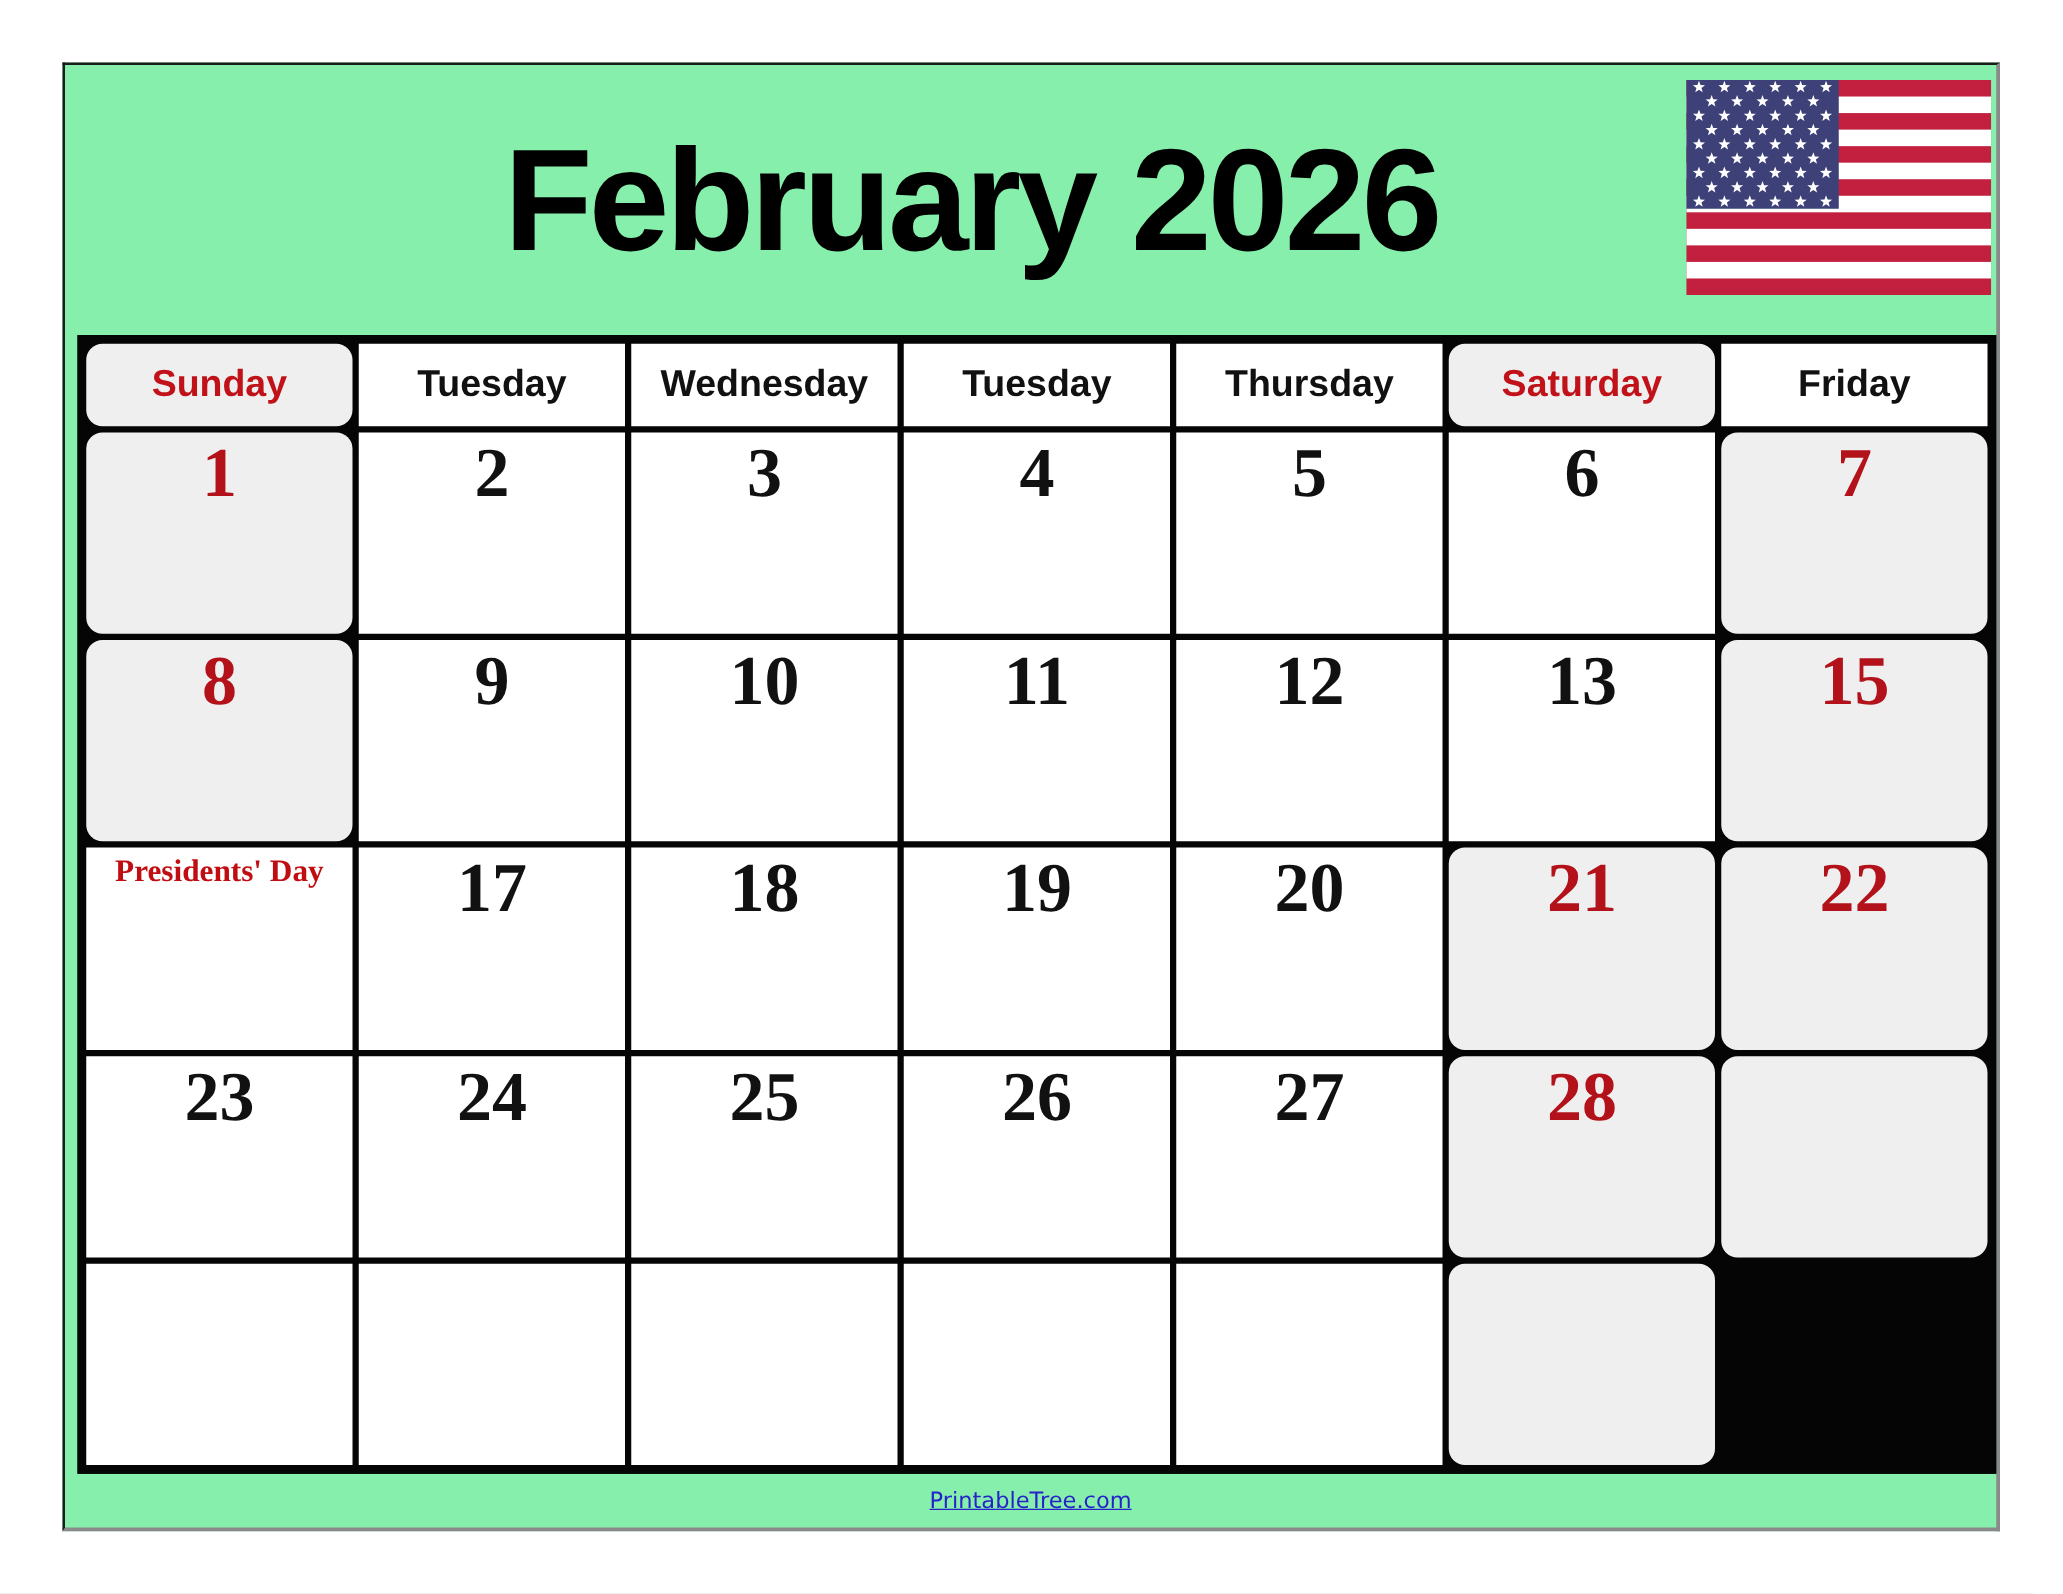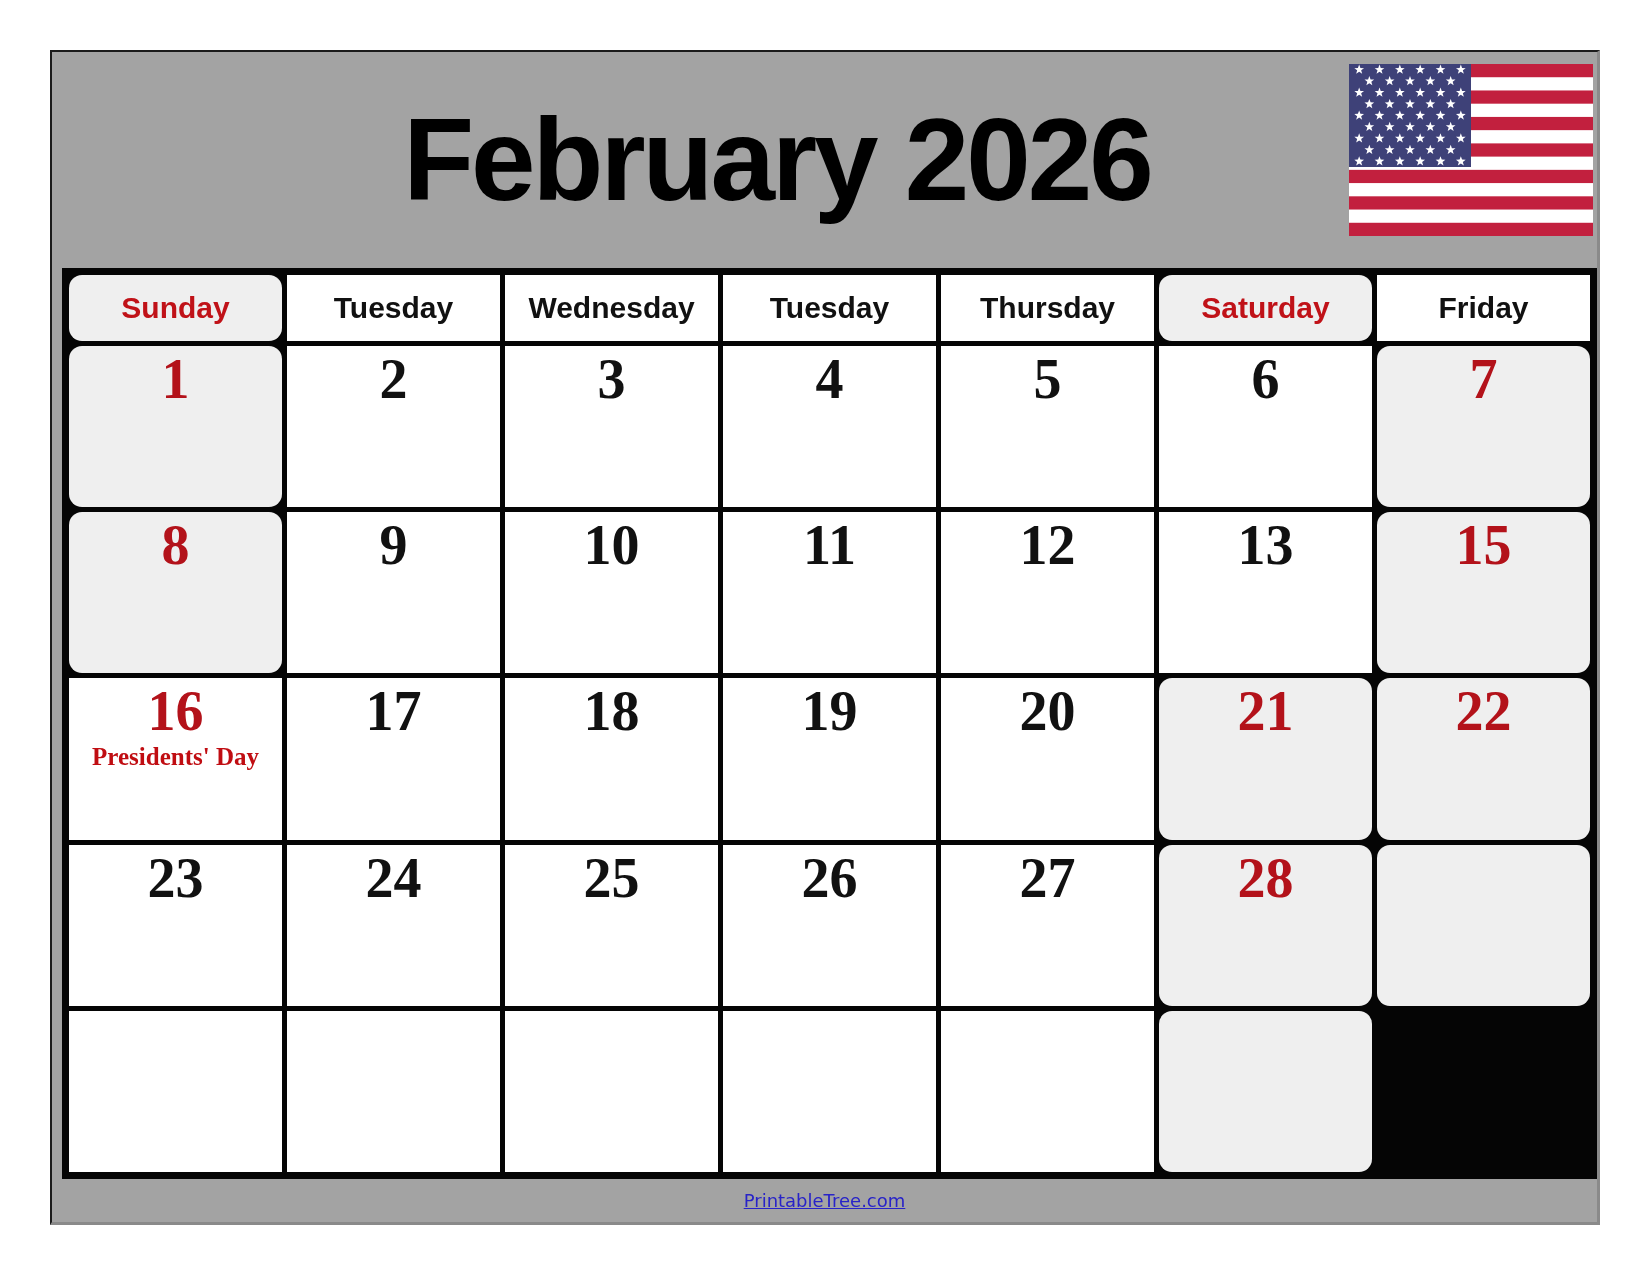--- a/index.html
+++ b/index.html
@@ -1,21 +1,21 @@
 <!DOCTYPE html>
 <html style="--weekend-bg: #efefef; --header-red: #c01218; --date-red: #b3121a; --holiday-red: #c00d12; --link-blue: #2823c8;"><head>
 <meta charset="utf-8">
 <style>
   * { margin:0; padding:0; box-sizing:border-box; }
   html,body { width:1650px; height:1275px; background:#ffffff; overflow:hidden;
               font-family:"Liberation Sans", sans-serif; }
 
   .page {
     position:absolute; left:50px; top:50px; width:1550px; height:1175px;
-    background:#a3a3a3;
+    background:#86efac;
     border-style:solid;
     border-width:2px 3px 3px 2px;
     border-color:#1b1b1b #8a8a8a #8a8a8a #1b1b1b;
   }
 
   .page-title {
     position:absolute; top:50px; left:0; width:100%;
     padding-right:95px;
     text-align:center;
     font-family:"Liberation Sans", sans-serif;
@@ -193,21 +193,20 @@
       <div class="cell">
         <div class="day-num">12</div>
       </div>
       <div class="cell">
         <div class="day-num">13</div>
       </div>
       <div class="cell weekend">
         <div class="day-num red">15</div>
       </div>
       <div class="cell">
-        <div class="day-num red">16</div>
         <div class="holiday-label">Presidents' Day</div>
       </div>
       <div class="cell">
         <div class="day-num">17</div>
       </div>
       <div class="cell">
         <div class="day-num">18</div>
       </div>
       <div class="cell">
         <div class="day-num">19</div>

